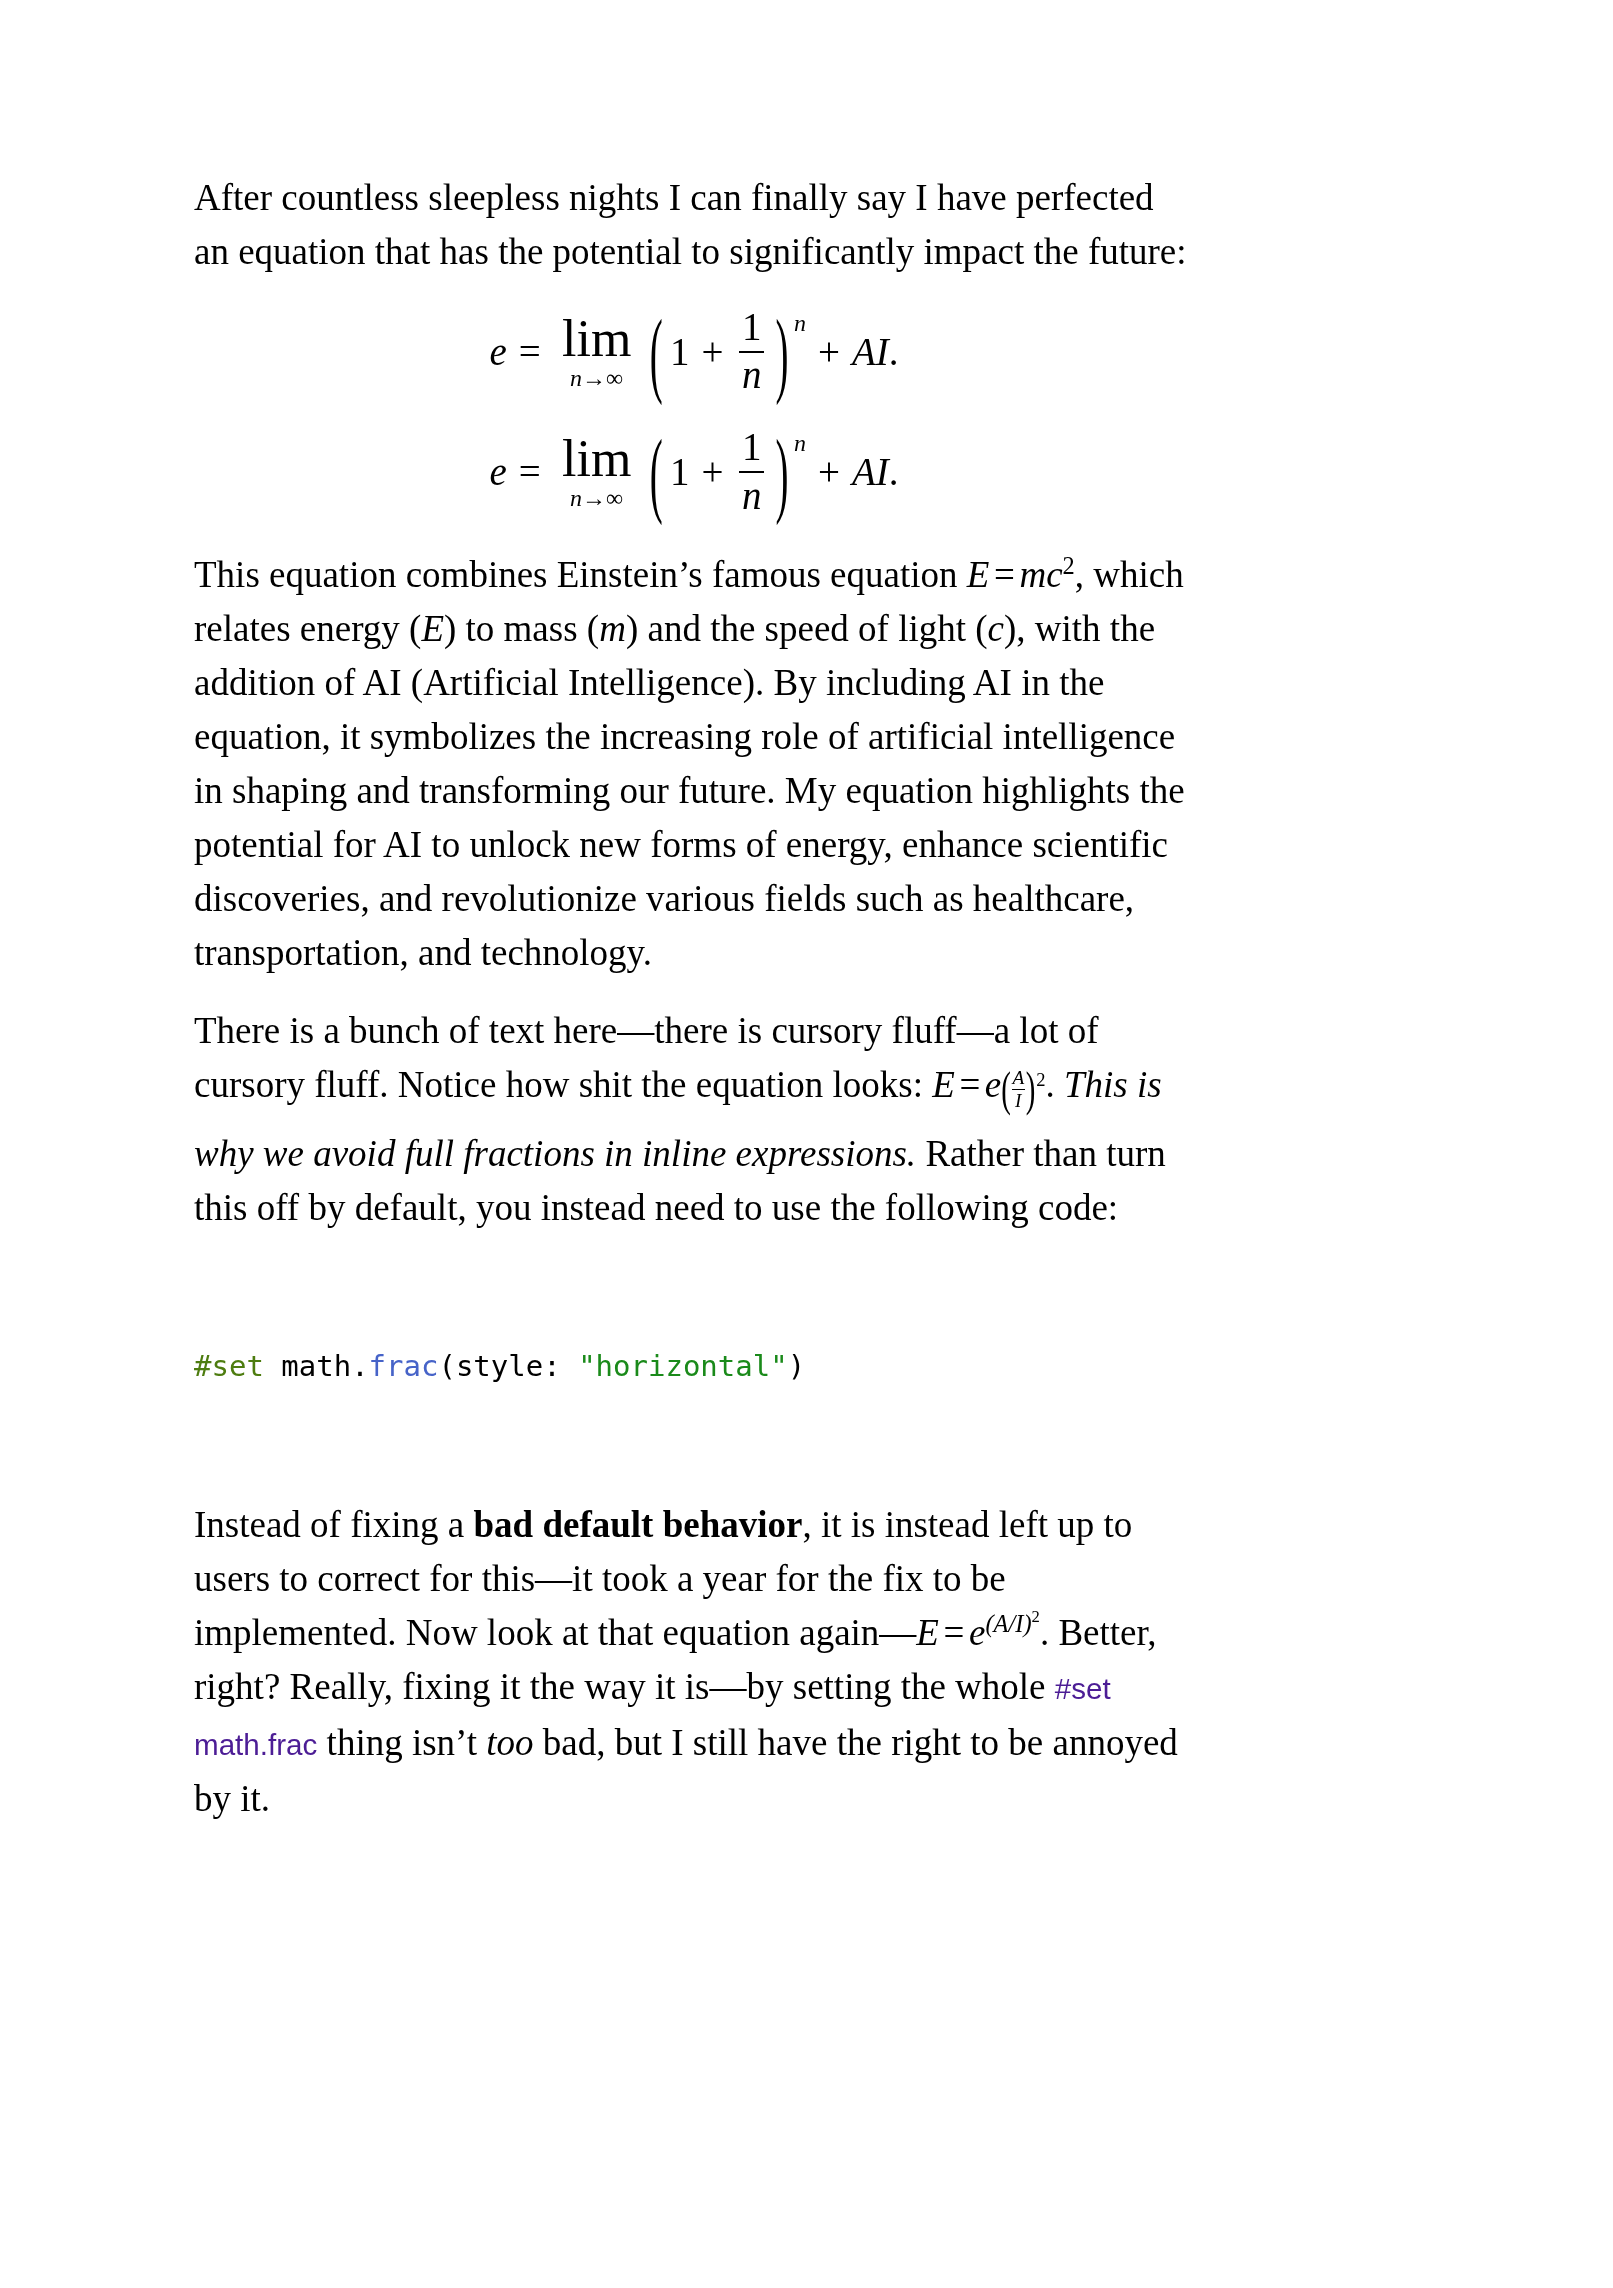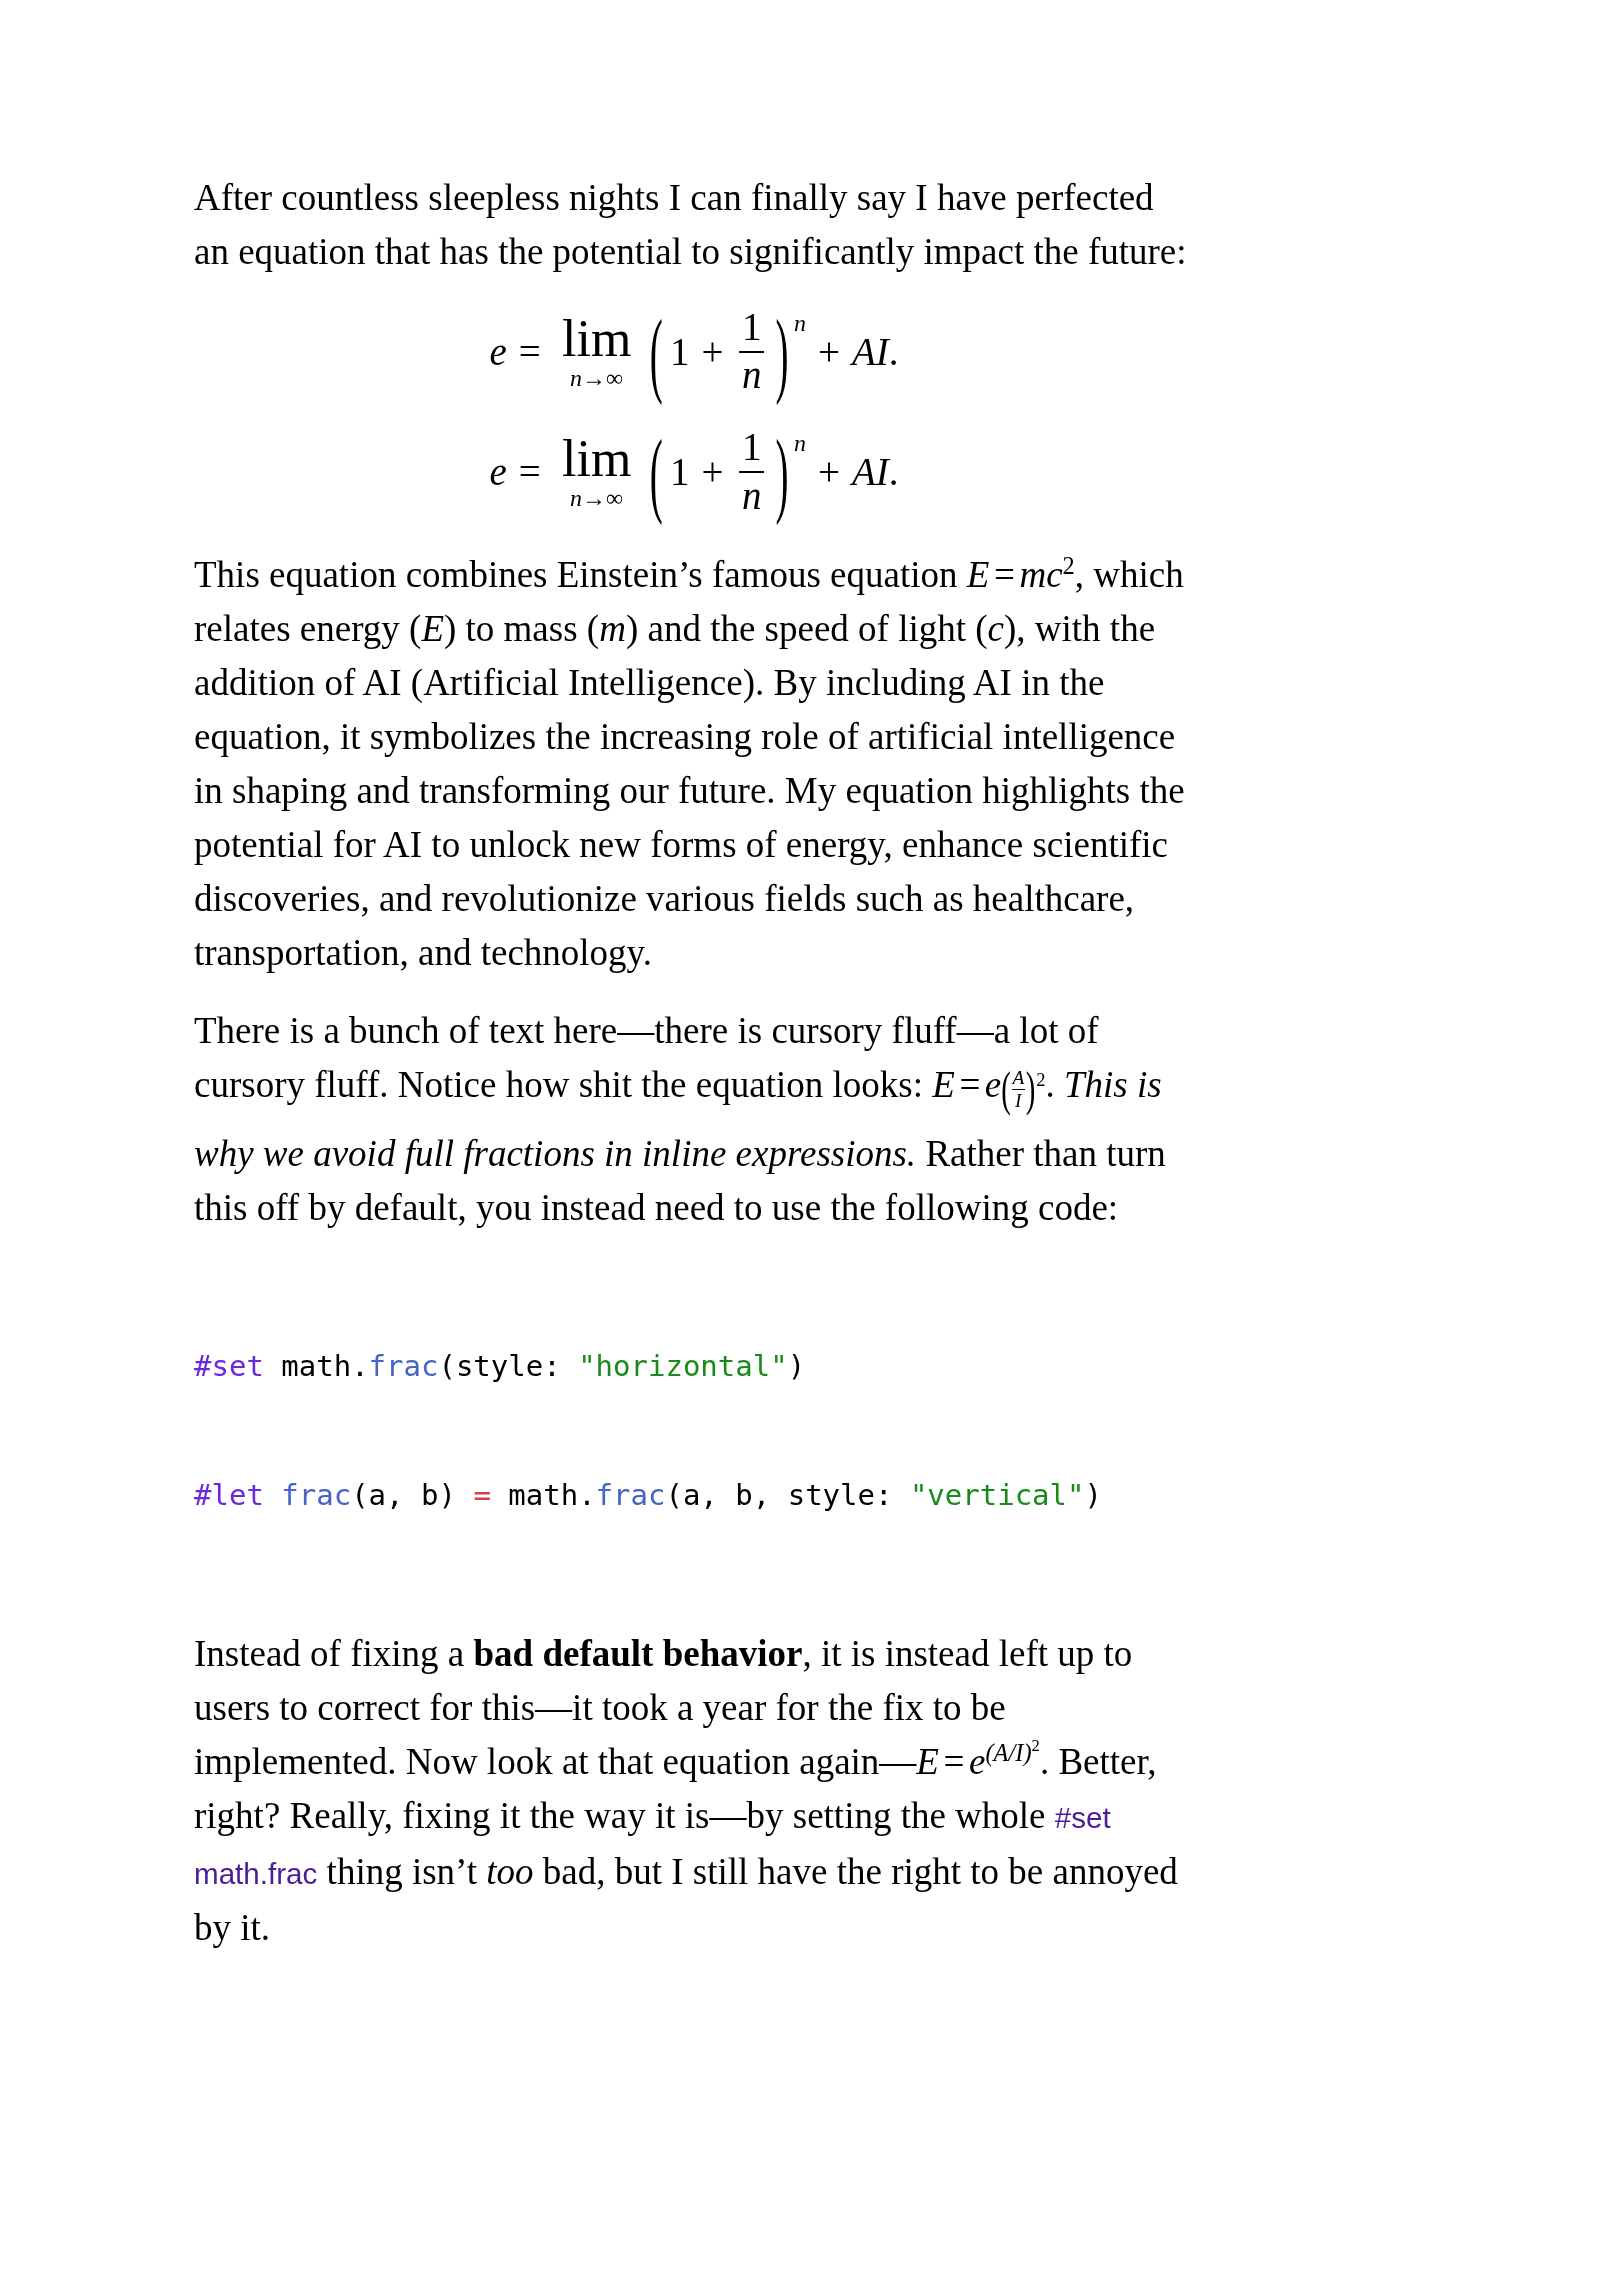--- a/index.html
+++ b/index.html
@@ -198,21 +198,21 @@
   
   .code-block {
     font-family: "DejaVu Sans Mono", "Liberation Mono", monospace;
     font-size: 29px;
     line-height: 43px;
     margin: 20px 0 24px 0;
     white-space: pre;
     letter-spacing: 0px;
   }
   .code-line { display: block; }
-  .c-kw  { color: #6d28d9; }
+  .c-kw  { color: #4d7c0f; }
   .c-fn  { color: #4663c8; }
   .c-str { color: #1a8a1a; }
   .c-pl  { color: #000000; }
   .c-op  { color: #d03d4f; }
 
   code.inline-code {
     font-family: Liberation Sans, sans-serif;
     font-size: 0.80em;
     color: #4c1d95;
   }
@@ -294,19 +294,18 @@
             <span>A</span>
             <span class="bar"></span>
             <span>I</span>
           </span>
           <span class="inline-paren">)</span>
           <span class="sup-after">2</span>
         </span></span><span>. </span><em class="it">This is why we avoid full fractions in inline expressions.</em><span> Rather than turn this off by default, you instead need to use the following code:</span></p>
 
   <div class="code-block">
     <span class="code-line"><span class="c-kw">#set</span><span class="c-pl"> math.</span><span class="c-fn">frac</span><span class="c-pl">(style: </span><span class="c-str">"horizontal"</span><span class="c-pl">)</span></span>
-    <span class="code-line"><span class="c-kw">#let</span><span class="c-pl"> </span><span class="c-fn">frac</span><span class="c-pl">(a, b) </span><span class="c-op">=</span><span class="c-pl"> math.</span><span class="c-fn">frac</span><span class="c-pl">(a, b, style: </span><span class="c-str">"vertical"</span><span class="c-pl">)</span></span>
   </div>
 
   <p class="body-par"><span>Instead of fixing a </span><strong class="bd">bad default behavior</strong><span>, it is instead left up to users to correct for this—it took a year for the fix to be implemented. Now look at that equation again—</span><span class="imath"><span>E</span><span class="mop">=</span><span>e</span><sup class="ital">(A/I)</sup><span class="sup-small" style="vertical-align:super; position:relative; top:-0.55em; font-size:0.45em;">2</span></span><span>. Better, right? Really, fixing it the way it is—by setting the whole </span><code class="inline-code">#set math.frac</code><span> thing isn’t </span><em class="it">too</em><span> bad, but I still have the right to be annoyed by it.</span></p>
 
 </div>
 
 
 </body></html>

